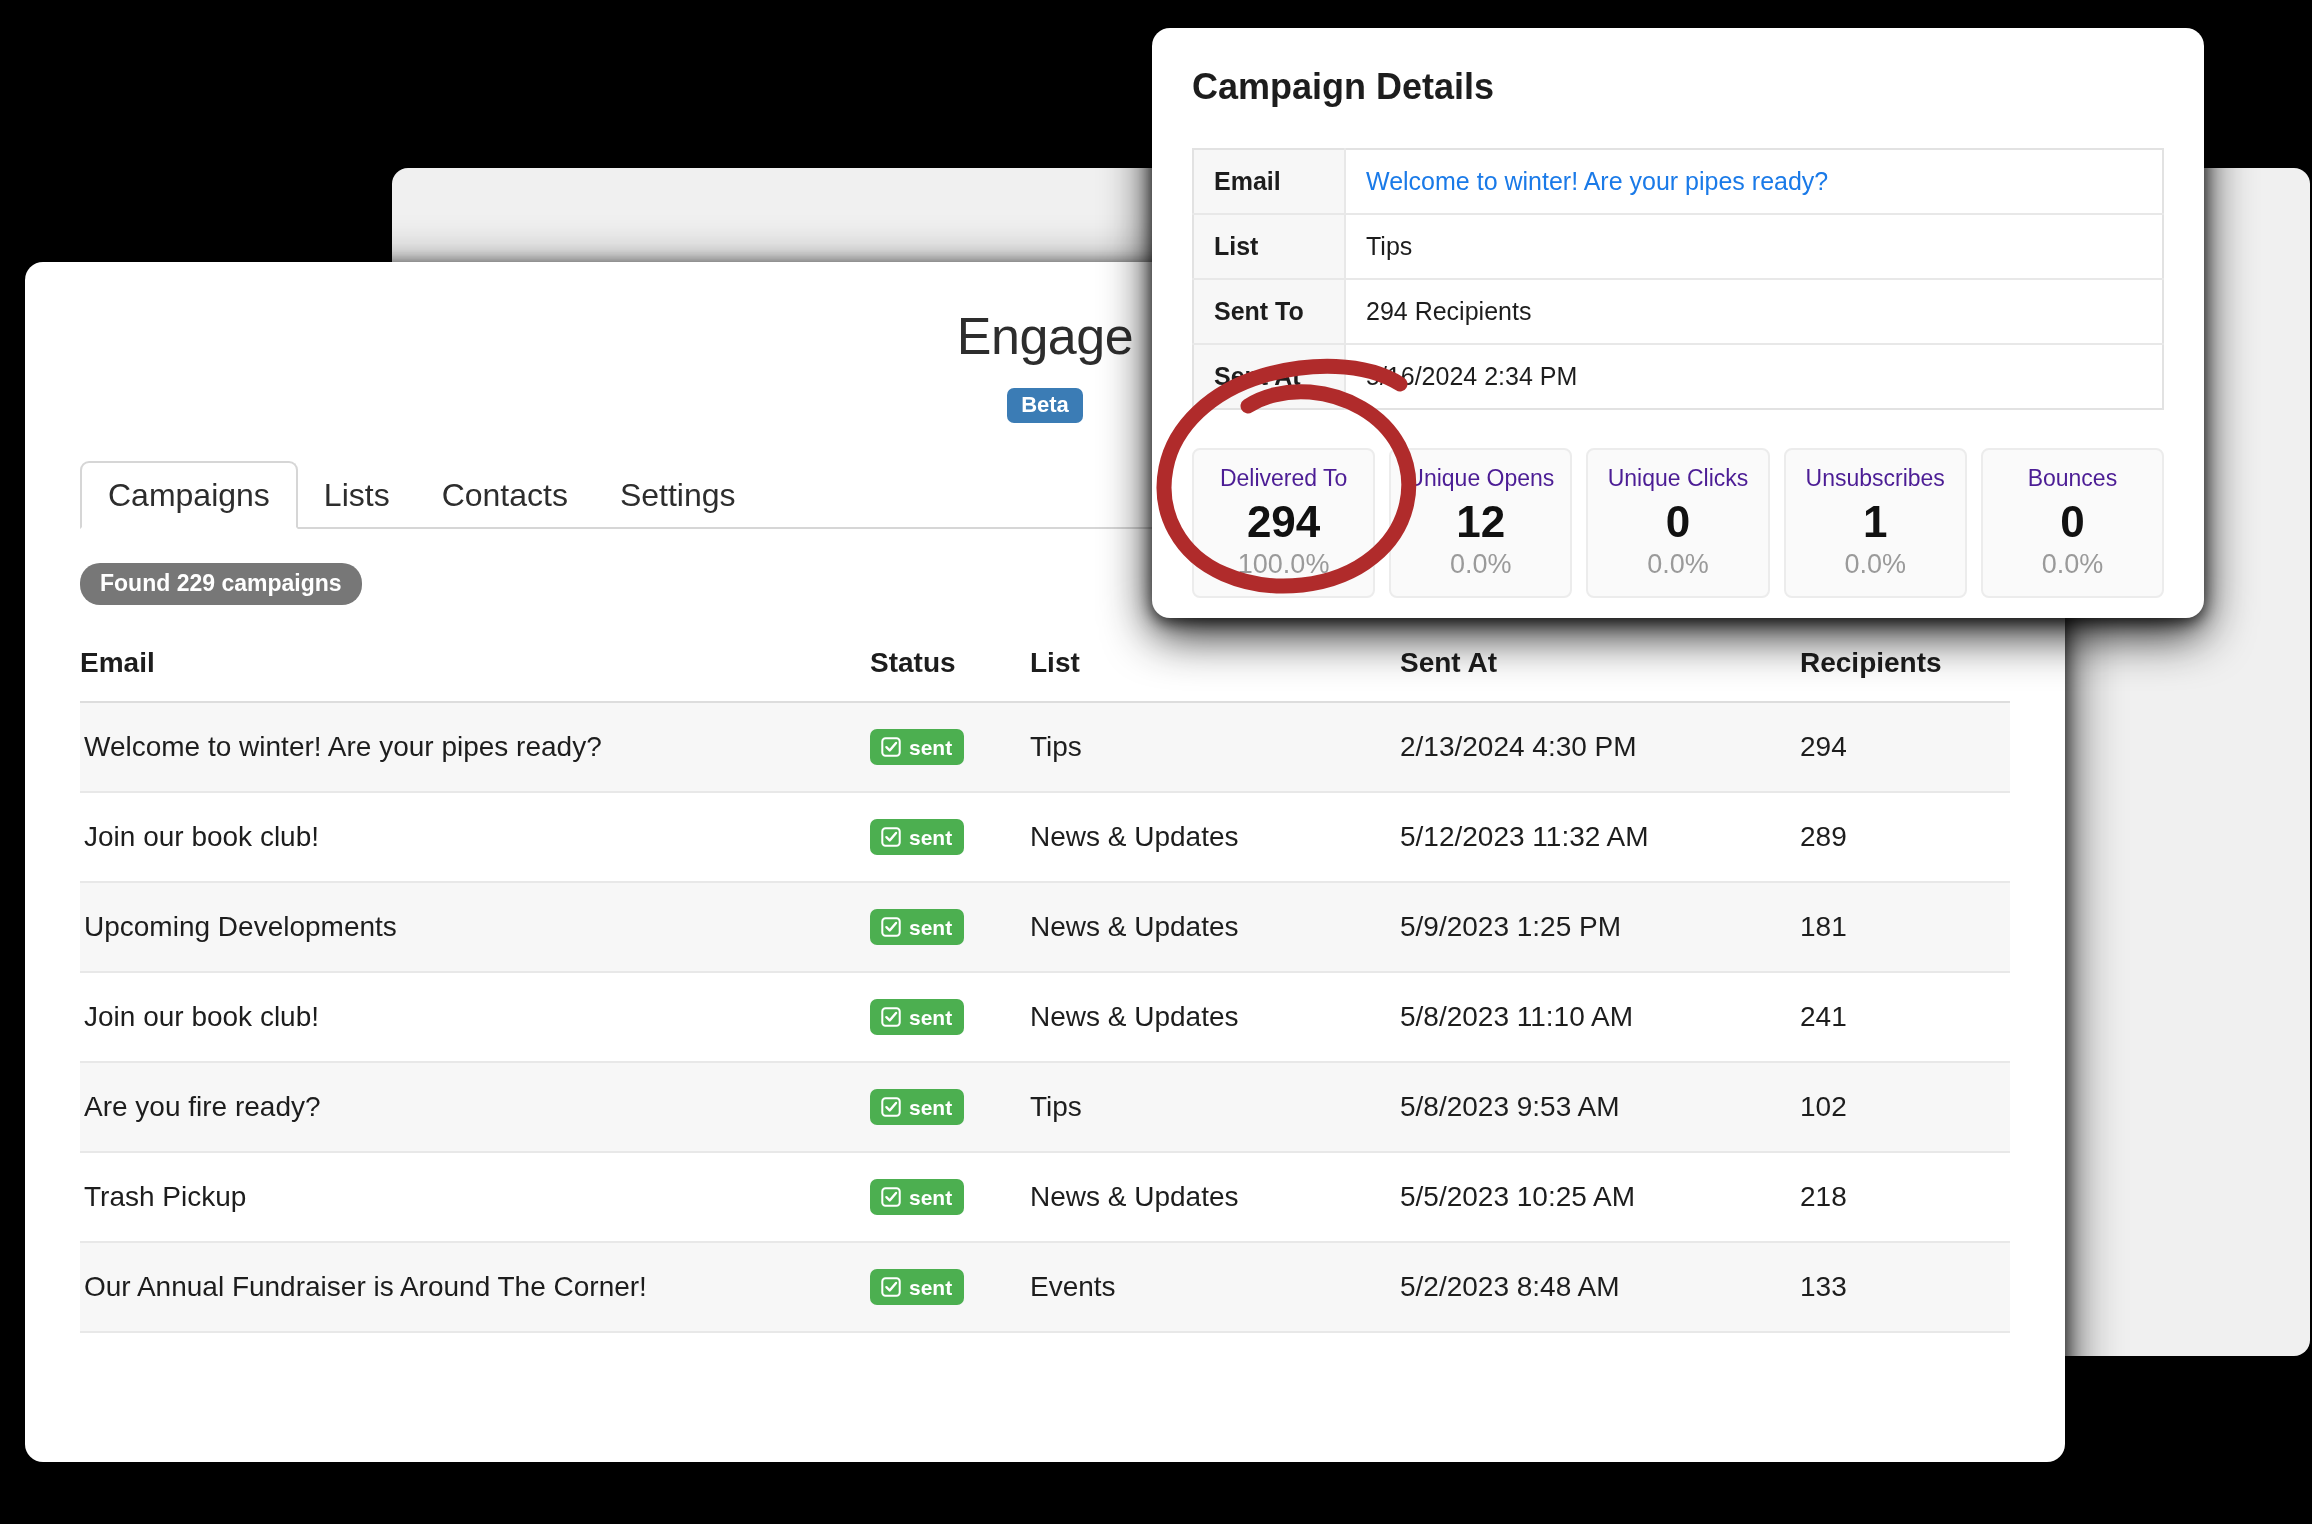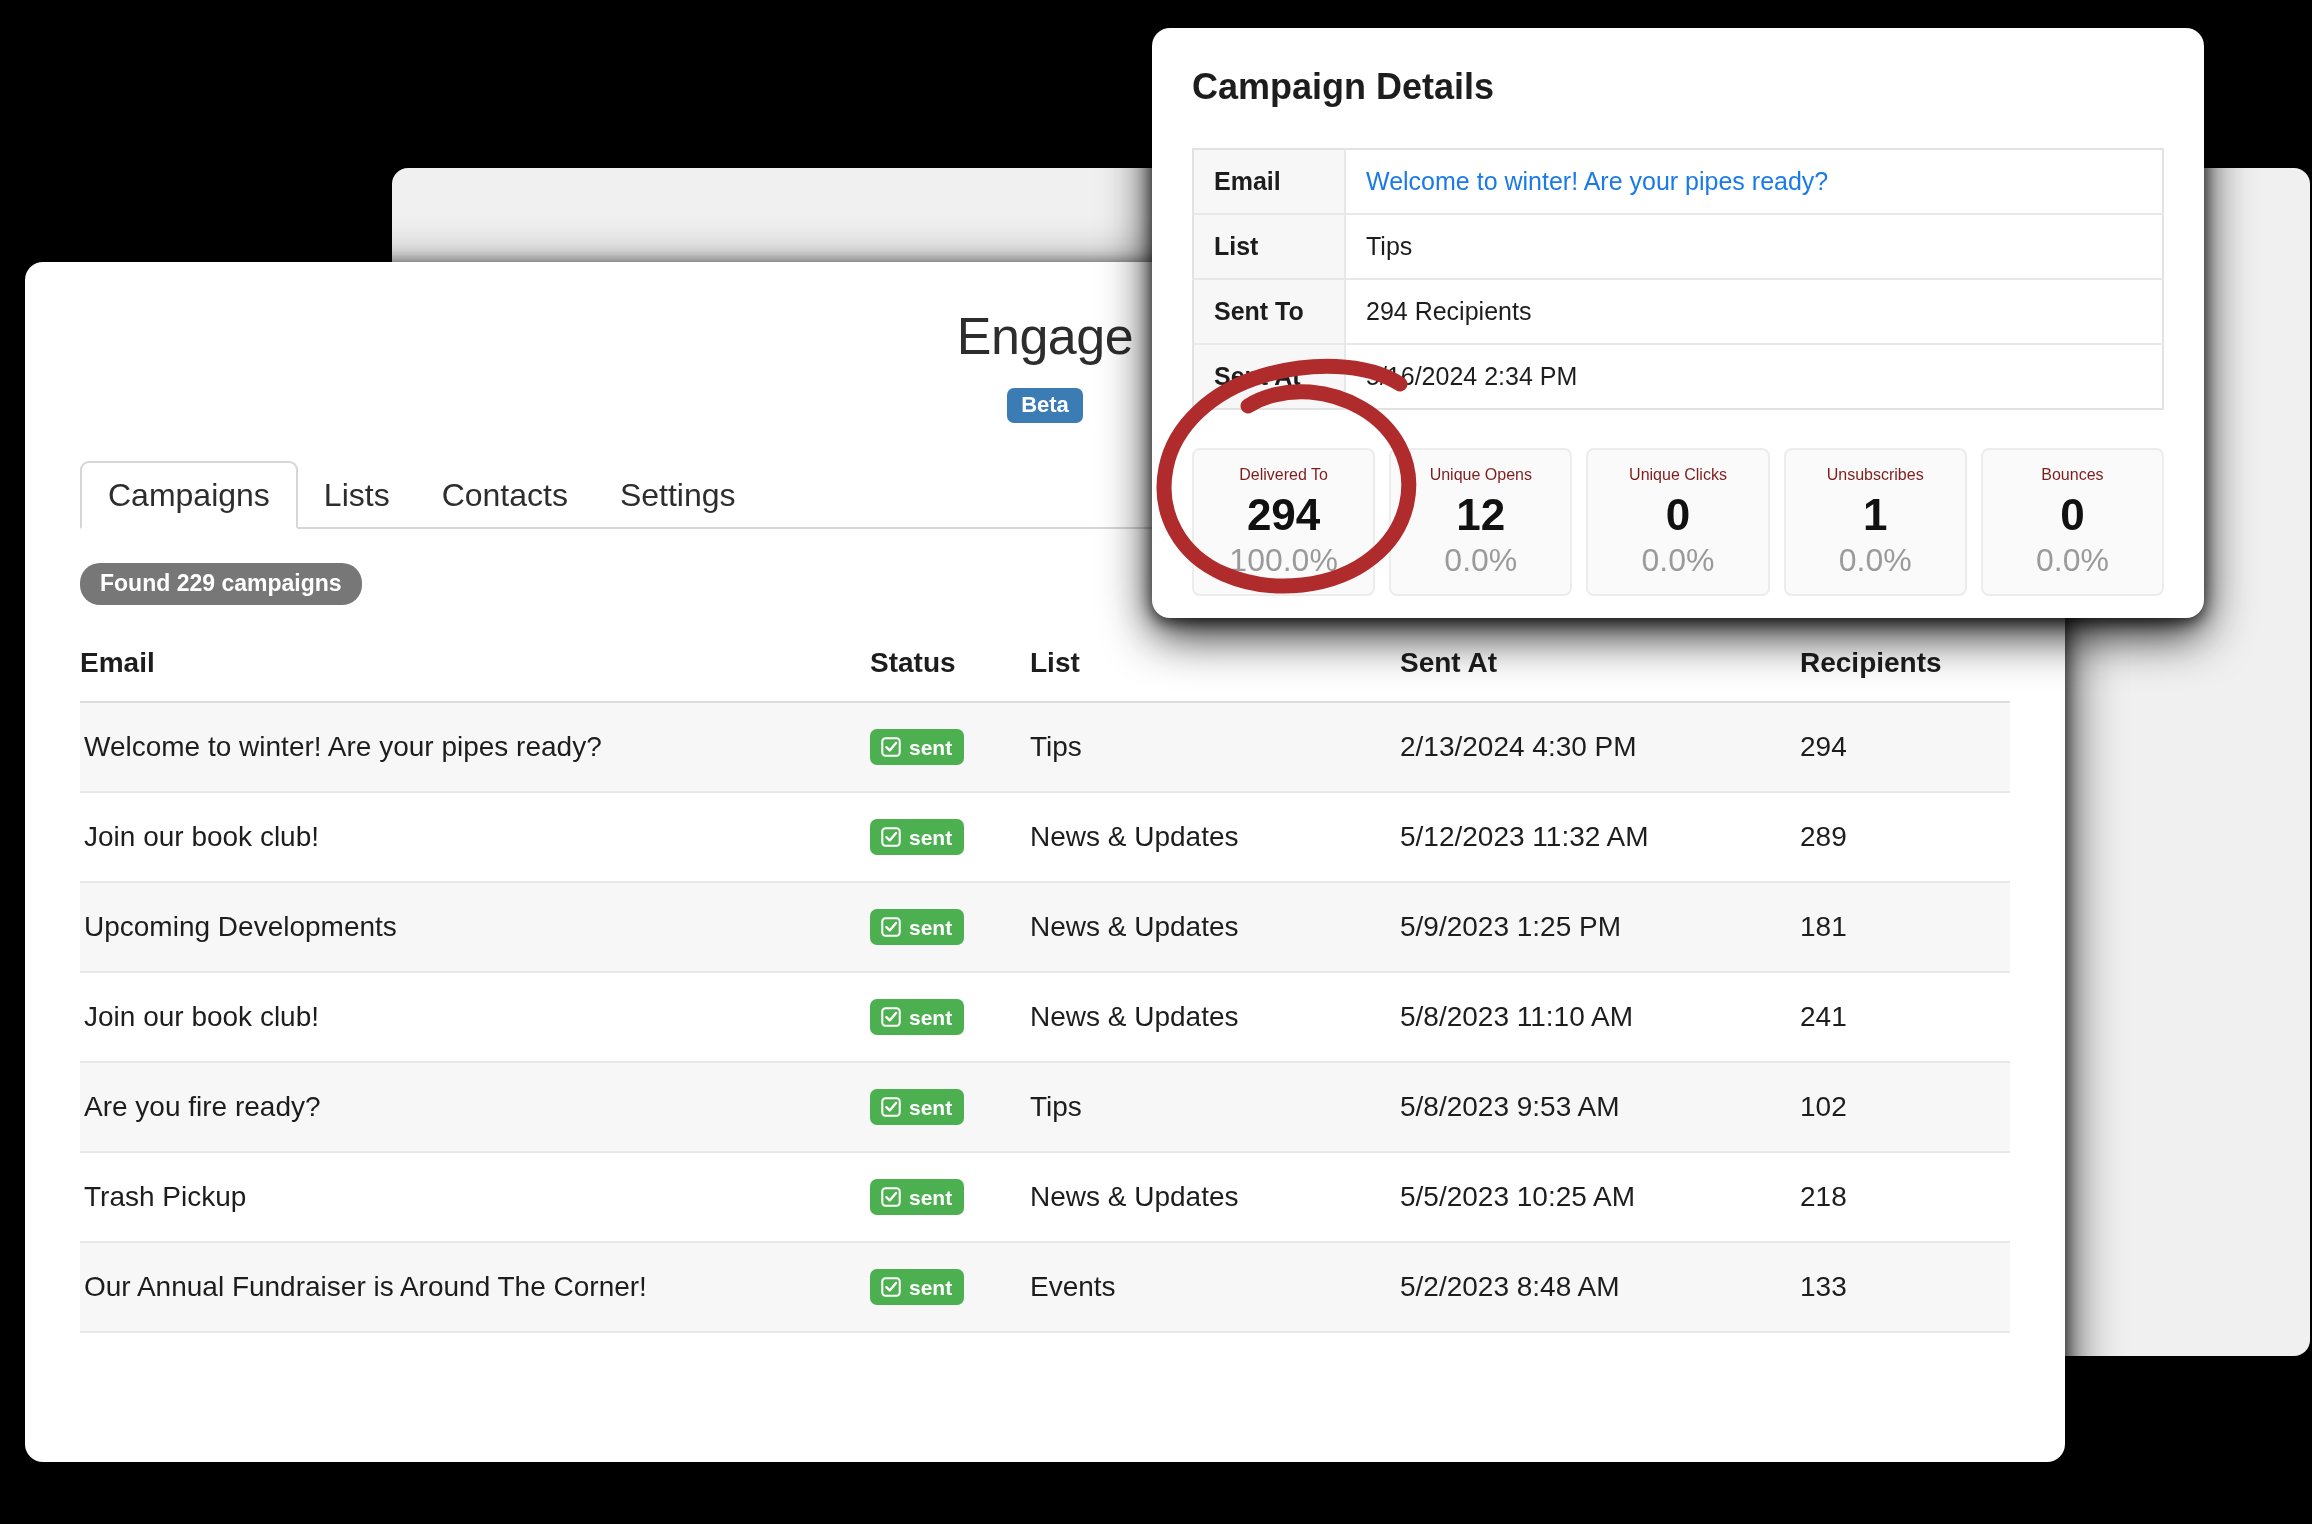--- a/index.html
+++ b/index.html
@@ -211,23 +211,23 @@
   
   .stats-row { display: flex; gap: 14px; }
   .stat-card {
     flex: 1;
     background: #fafafa;
     border: 2px solid #ececec;
     border-radius: 8px;
     padding: 16px 6px 18px 6px;
     text-align: center;
   }
-  .stat-label { font-size: 16px; color: #7f1d1d; margin-bottom: 8px; line-height: 1.1; }
+  .stat-label { font-size: 23px; color: #4c1d95; margin-bottom: 8px; line-height: 1.1; }
   .stat-value { font-size: 44px; font-weight: 700; color: #111111; line-height: 1.05; margin-bottom: 6px; }
-  .stat-pct   { font-size: 32px; color: #9a9a9a; line-height: 1; }
+  .stat-pct   { font-size: 27px; color: #9a9a9a; line-height: 1; }
 
   
   #annotation {
     position: absolute;
     left: 1150px;
     top: 350px;
     width: 300px;
     height: 260px;
     z-index: 9;
     pointer-events: none;

